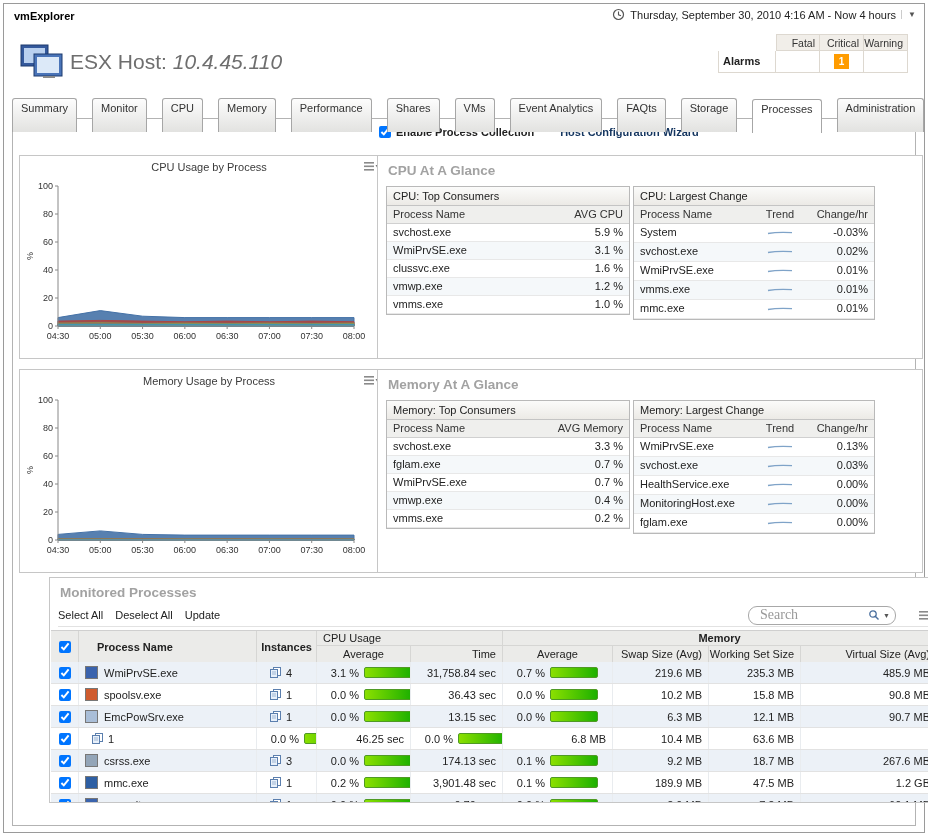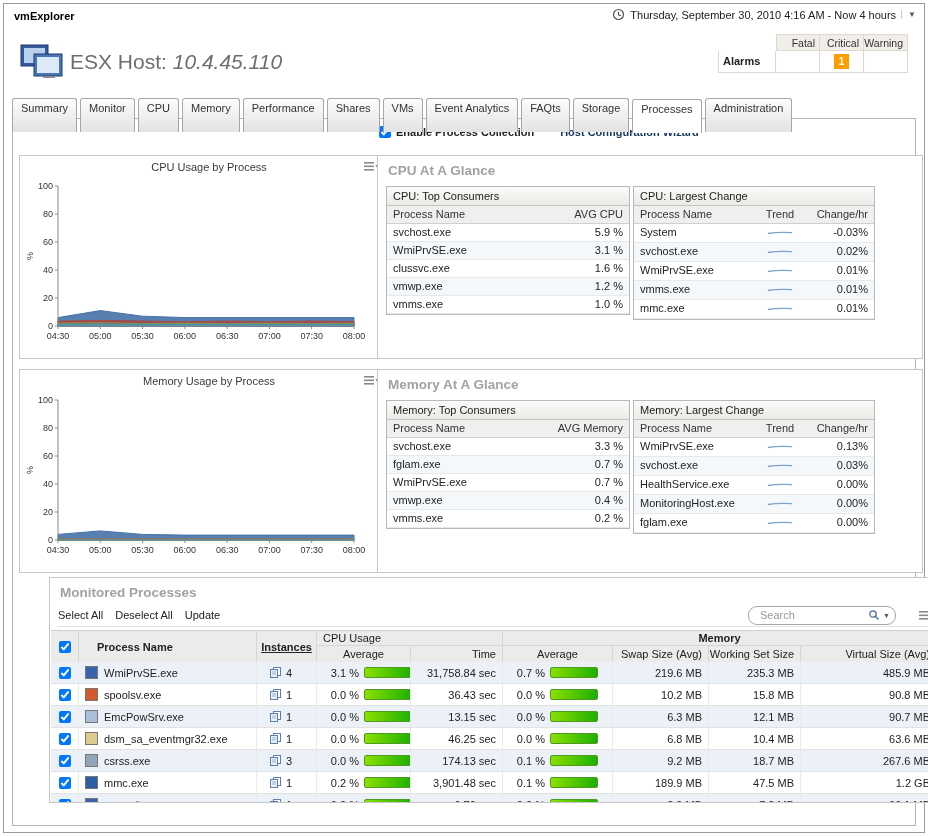--- a/index.html
+++ b/index.html
@@ -21,21 +21,21 @@
 
   .alarms-box{position:absolute;right:16px;top:6px;display:grid;grid-template-columns:58px 44px 44px 44px;grid-template-rows:17px 22px;font-size:10.5px;}
   .al-corner{background:transparent;}
   .al-h{background:#f1eee9;border:1px solid #ddd8d0;border-left:none;text-align:right;padding:2px 4px 0 0;color:#333;}
   .al-h.first{border-left:1px solid #ddd8d0;}
   .al-label{font-weight:bold;font-size:11px;padding:4px 0 0 4px;border:1px solid #ddd8d0;border-top:none;background:#fff;color:#222;}
   .al-v{border:1px solid #ddd8d0;border-top:none;border-left:none;background:#fff;display:flex;align-items:center;justify-content:center;}
   .crit-badge{display:inline-block;min-width:15px;height:15px;line-height:15px;text-align:center;color:#fff;font-weight:bold;font-size:10px;}
 
   
-  .tabstrip{position:absolute;left:8px;top:94px;height:34px;display:flex;gap:3px;z-index:5;border-radius:7px;}
+  .tabstrip{position:absolute;left:8px;top:94px;height:34px;display:flex;gap:15px;z-index:5;border-radius:7px;}
   .tab{padding:3px 8px 3px;font-size:11px;color:#333;background:linear-gradient(#fdfdfd,#e2e2e0);border:1px solid #a6a6a6;border-bottom:none;border-radius:3px 3px 0 0;cursor:pointer;white-space:nowrap;}
   .tab.active{background:#fff;position:relative;top:1px;padding-bottom:5px;z-index:6;}
 
   
   .content{position:absolute;left:8px;right:8px;top:114px;bottom:6px;border:1px solid #b3b3b3;background:#fff;}
   .controls{position:absolute;left:366px;top:7px;display:flex;gap:26px;align-items:flex-end;font-weight:bold;}
   .controls label{display:flex;align-items:center;gap:5px;cursor:pointer;}
   .wizard{color:#14355f;cursor:pointer;}
   input[type=checkbox]{width:12px;height:12px;margin:0;}
 
@@ -62,32 +62,32 @@
   .gt-row.alt{background:#f5f8fa;}
   .cols2{grid-template-columns:1fr 78px;}
   .cols3{grid-template-columns:1fr 48px 70px;}
   .num{text-align:right;}
   .ctr{text-align:center;}
 
   
   .mp-toolbar{position:absolute;left:8px;top:26px;right:18px;height:22px;display:flex;align-items:center;gap:12px;border-bottom:1px solid #e2e2e2;}
   .tool-link{cursor:pointer;color:#222;}
   .search-box{margin-left:auto;display:flex;align-items:center;width:132px;height:17px;border:1px solid #a8a8a8;border-radius:9px;background:#fff;padding:0 5px 0 9px;gap:3px;}
-  .search-box input{flex:1;border:none;outline:none;font-size:11px;min-width:0;background:transparent;font-family:Liberation Sans, sans-serif;}
+  .search-box input{flex:1;border:none;outline:none;font-size:14px;min-width:0;background:transparent;font-family:Liberation Serif, serif;}
   .search-box input::placeholder{color:#999;}
   .search-box .caret{font-size:7px;color:#555;}
   .customizer{margin-left:10px;cursor:pointer;}
 
   .mp-grid{grid-template-columns:28px 178px 60px 94px 92px 110px 96px 92px 1fr;}
   .mp-head{position:absolute;left:1px;top:52px;right:15px;display:grid;grid-template-rows:15px 16px;background:#ebebe9;border-top:1px solid #cfcfcf;border-bottom:1px solid #c8c8c6;}
   .mp-head>div{border-right:1px solid #d6d6d4;display:flex;align-items:center;padding:0 6px;color:#222;cursor:pointer;white-space:nowrap;overflow:hidden;}
   .mp-head .rs{grid-row:1/3;}
   .mp-head .cb{grid-column:1;justify-content:center;padding:0;}
   .mp-head .name{grid-column:2;padding-left:18px;font-weight:bold;}
-  .mp-head .inst{grid-column:3;justify-content:center;font-weight:bold;text-decoration:underline;}
+  .mp-head .inst{grid-column:3;justify-content:center;font-weight:bold;}
   .mp-head .grp{border-bottom:1px solid #d6d6d4;}
   .mp-head .grp.cpu{grid-column:4/6;grid-row:1;}
   .mp-head .grp.mem{grid-column:6/10;grid-row:1;justify-content:center;font-weight:bold;}
   .mp-head .sub{grid-row:2;}
   .mp-head .c-avg{grid-column:4;justify-content:center;}
   .mp-head .c-time{grid-column:5;justify-content:flex-end;}
   .mp-head .m-avg{grid-column:6;justify-content:center;}
   .mp-head .m-swap{grid-column:7;justify-content:flex-end;}
   .mp-head .m-ws{grid-column:8;justify-content:flex-end;}
   .mp-head .m-virt{grid-column:9;justify-content:flex-end;}
@@ -558,24 +558,20 @@
                 <div class="bar" style="background: linear-gradient(90deg, rgb(139, 224, 0), rgb(29, 176, 0));"></div>
               </div>
               <div class="rnum">6.3 MB</div>
               <div class="rnum">12.1 MB</div>
               <div class="rnum">90.7 MB</div>
             </div>
             <div class="mp-row mp-grid">
               <div class="cbcell">
                 <input type="checkbox" checked="" style="">
               </div>
-              <div>
-                <span class="proc-swatch" style="background: rgb(221, 203, 142);"></span>
-                <span>dsm_sa_eventmgr32.exe</span>
-              </div>
               <div class="instcell">
                 <svg width="13" height="13" viewBox="0 0 13 13">
                   <rect x="4.5" y="1.5" width="7" height="8" fill="#ffffff" stroke="#5b7fae"></rect>
                   <rect x="1.5" y="3.5" width="7" height="8" fill="#e8f0fa" stroke="#5b7fae"></rect>
                   <line x1="3" y1="6" x2="7" y2="6" stroke="#9db5d2"></line>
                   <line x1="3" y1="8" x2="7" y2="8" stroke="#9db5d2"></line>
                 </svg>
                 <span>1</span>
               </div>
               <div class="avgcell">

